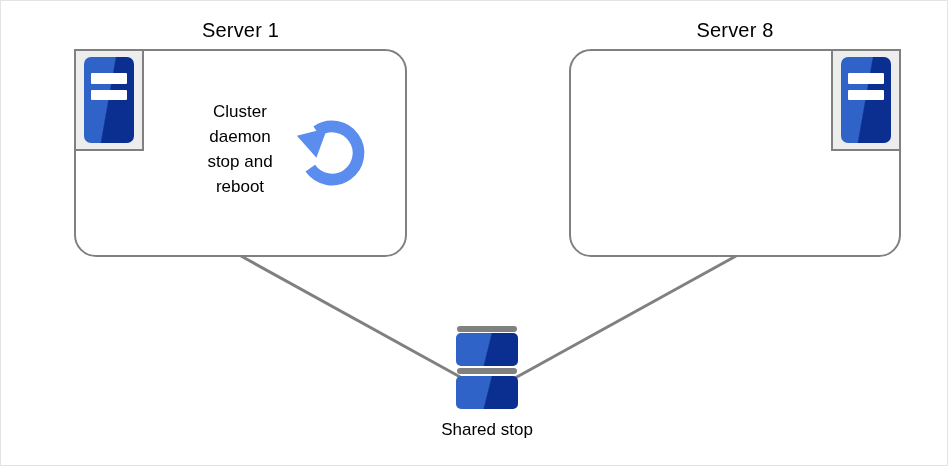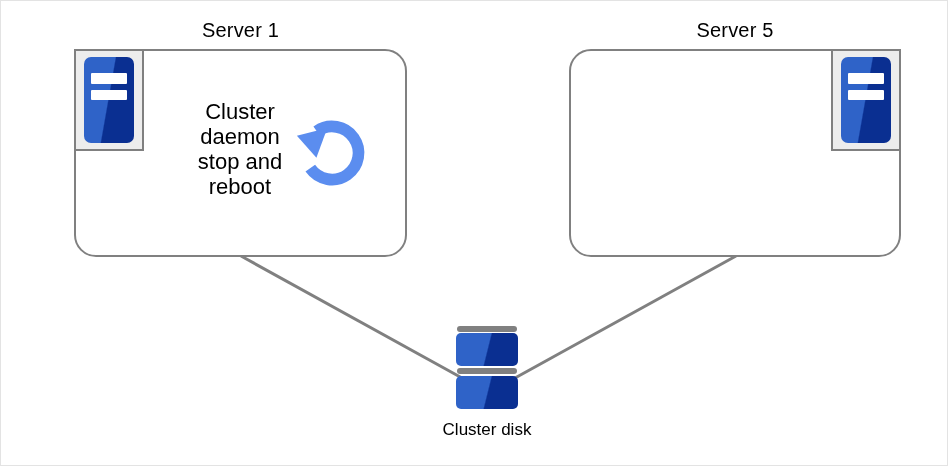--- a/index.html
+++ b/index.html
@@ -73,21 +73,21 @@
   .machine-bar.b1 { top: 19%; }
   .machine-bar.b2 { top: 38%; }
 
   
   #daemon-text {
     position: absolute;
     left: 178px;
     top: 98px;
     width: 122px;
     text-align: center;
-    font-size: 22px;
+    font-size: 17px;
     line-height: 25px;
     color: #000000;
     white-space: pre-line;
   }
 
   
   #reboot-icon {
     position: absolute;
     left: 292px;
     top: 113px;
@@ -145,21 +145,21 @@
     white-space: nowrap;
   }
 </style>
 </head>
 <body>
 
 <div id="canvas">
 
   <div id="label-server-1" class="server-label">Server 1</div>
 
-  <div id="label-server-2" class="server-label">Server 5</div>
+  <div id="label-server-2" class="server-label">Server 8</div>
 
   <svg id="connectors" viewBox="0 0 948 466" xmlns="http://www.w3.org/2000/svg">
     <line x1="240" y1="255" x2="461" y2="377" stroke="#808080" stroke-width="3"></line>
     <line x1="735" y1="255" x2="514" y2="377" stroke="#808080" stroke-width="3"></line>
   </svg>
 
   <div id="server-box-1" class="server-box"></div>
 
   <div id="machine-icon-1" class="machine-icon">
     <div class="machine-body">
@@ -188,15 +188,15 @@
     </div>
   </div>
 
   <div id="shared-disk">
     <div id="disk-bar-top" class="disk-bar"></div>
     <div id="disk-plate-top" class="disk-plate"></div>
     <div id="disk-bar-mid" class="disk-bar"></div>
     <div id="disk-plate-bot" class="disk-plate"></div>
   </div>
 
-  <div id="label-shared-disk">Cluster disk</div>
+  <div id="label-shared-disk">Shared stop</div>
 
 </div>
 
 </body></html>

